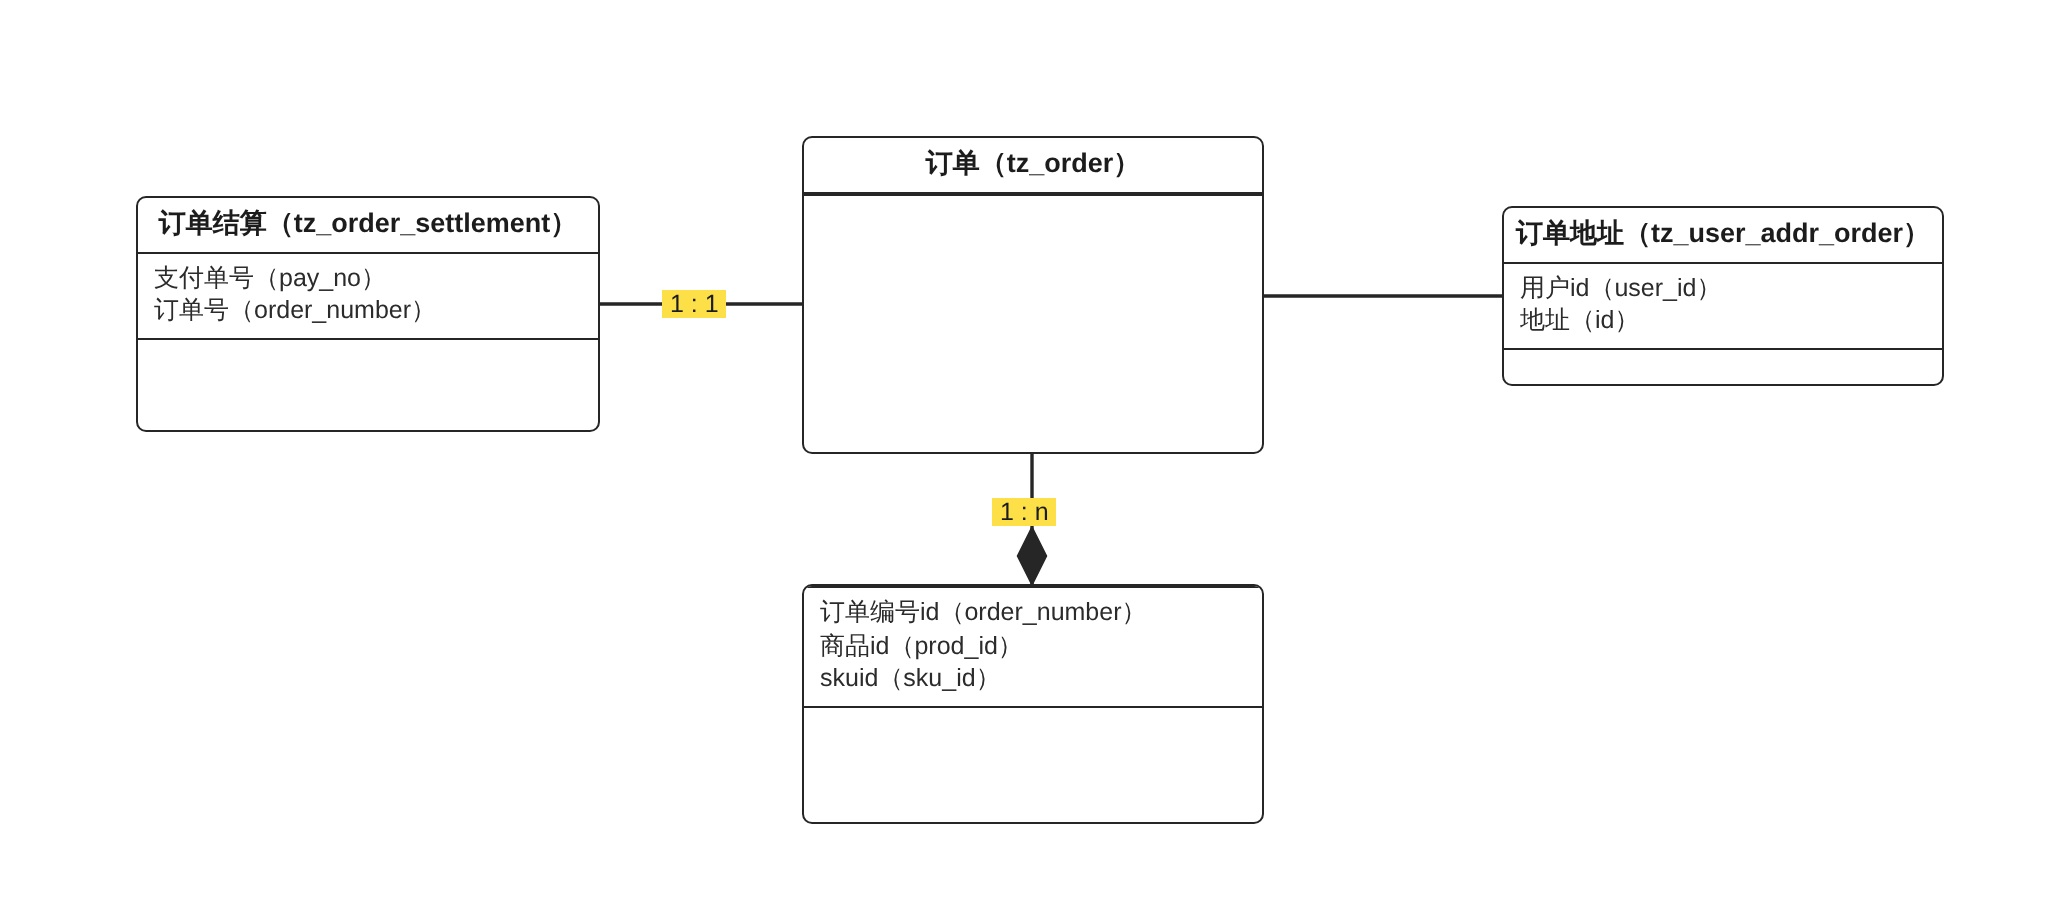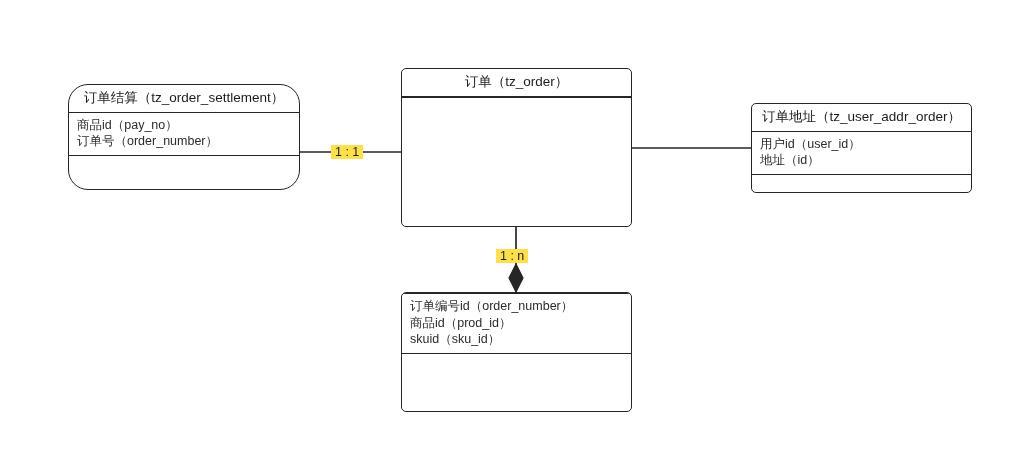--- a/index.html
+++ b/index.html
@@ -38,21 +38,21 @@
     position: absolute;
     box-sizing: border-box;
     background: #ffffff;
     border: 1.6px solid #262626;
     border-radius: 5px;
     overflow: hidden;
   }
   .entity-title {
     text-align: center;
     font-size: 13.5px;
-    font-weight: normal;
+    font-weight: bold;
     color: #1c1c1c;
     padding: 5px 6px 6px 6px;
     line-height: 1.15;
     white-space: nowrap;
   }
   .divider {
     height: 0;
     border-top: 1.6px solid #262626;
   }
   .entity-attrs {
@@ -88,25 +88,25 @@
 
     <line x1="300" y1="152" x2="401" y2="152" stroke="#262626" stroke-width="1.7"></line>
 
     <line x1="631" y1="148" x2="751" y2="148" stroke="#262626" stroke-width="1.7"></line>
 
     <line x1="516" y1="227" x2="516" y2="292" stroke="#262626" stroke-width="1.7"></line>
 
     <polygon points="516,264 523,278 516,292 509,278" fill="#262626" stroke="#262626" stroke-width="1.2"></polygon>
   </svg>
 
-  <div class="entity" style="left:68px; top:84px; width:232px; height:106px;border-radius:20px;">
+  <div class="entity" style="left:68px; top:98px; width:232px; height:118px;">
     <div class="entity-title">订单结算（tz_order_settlement）</div>
     <div class="divider"></div>
     <div class="entity-attrs">
-      <div class="attr">商品id（pay_no）</div>
+      <div class="attr">支付单号（pay_no）</div>
       <div class="attr">订单号（order_number）</div>
     </div>
     <div class="divider"></div>
     <div class="entity-footer"></div>
   </div>
 
   <div class="entity" style="left:401px; top:68px; width:231px; height:159px;">
     <div class="entity-title">订单（tz_order）</div>
     <div class="divider"></div>
     <div class="divider"></div>

